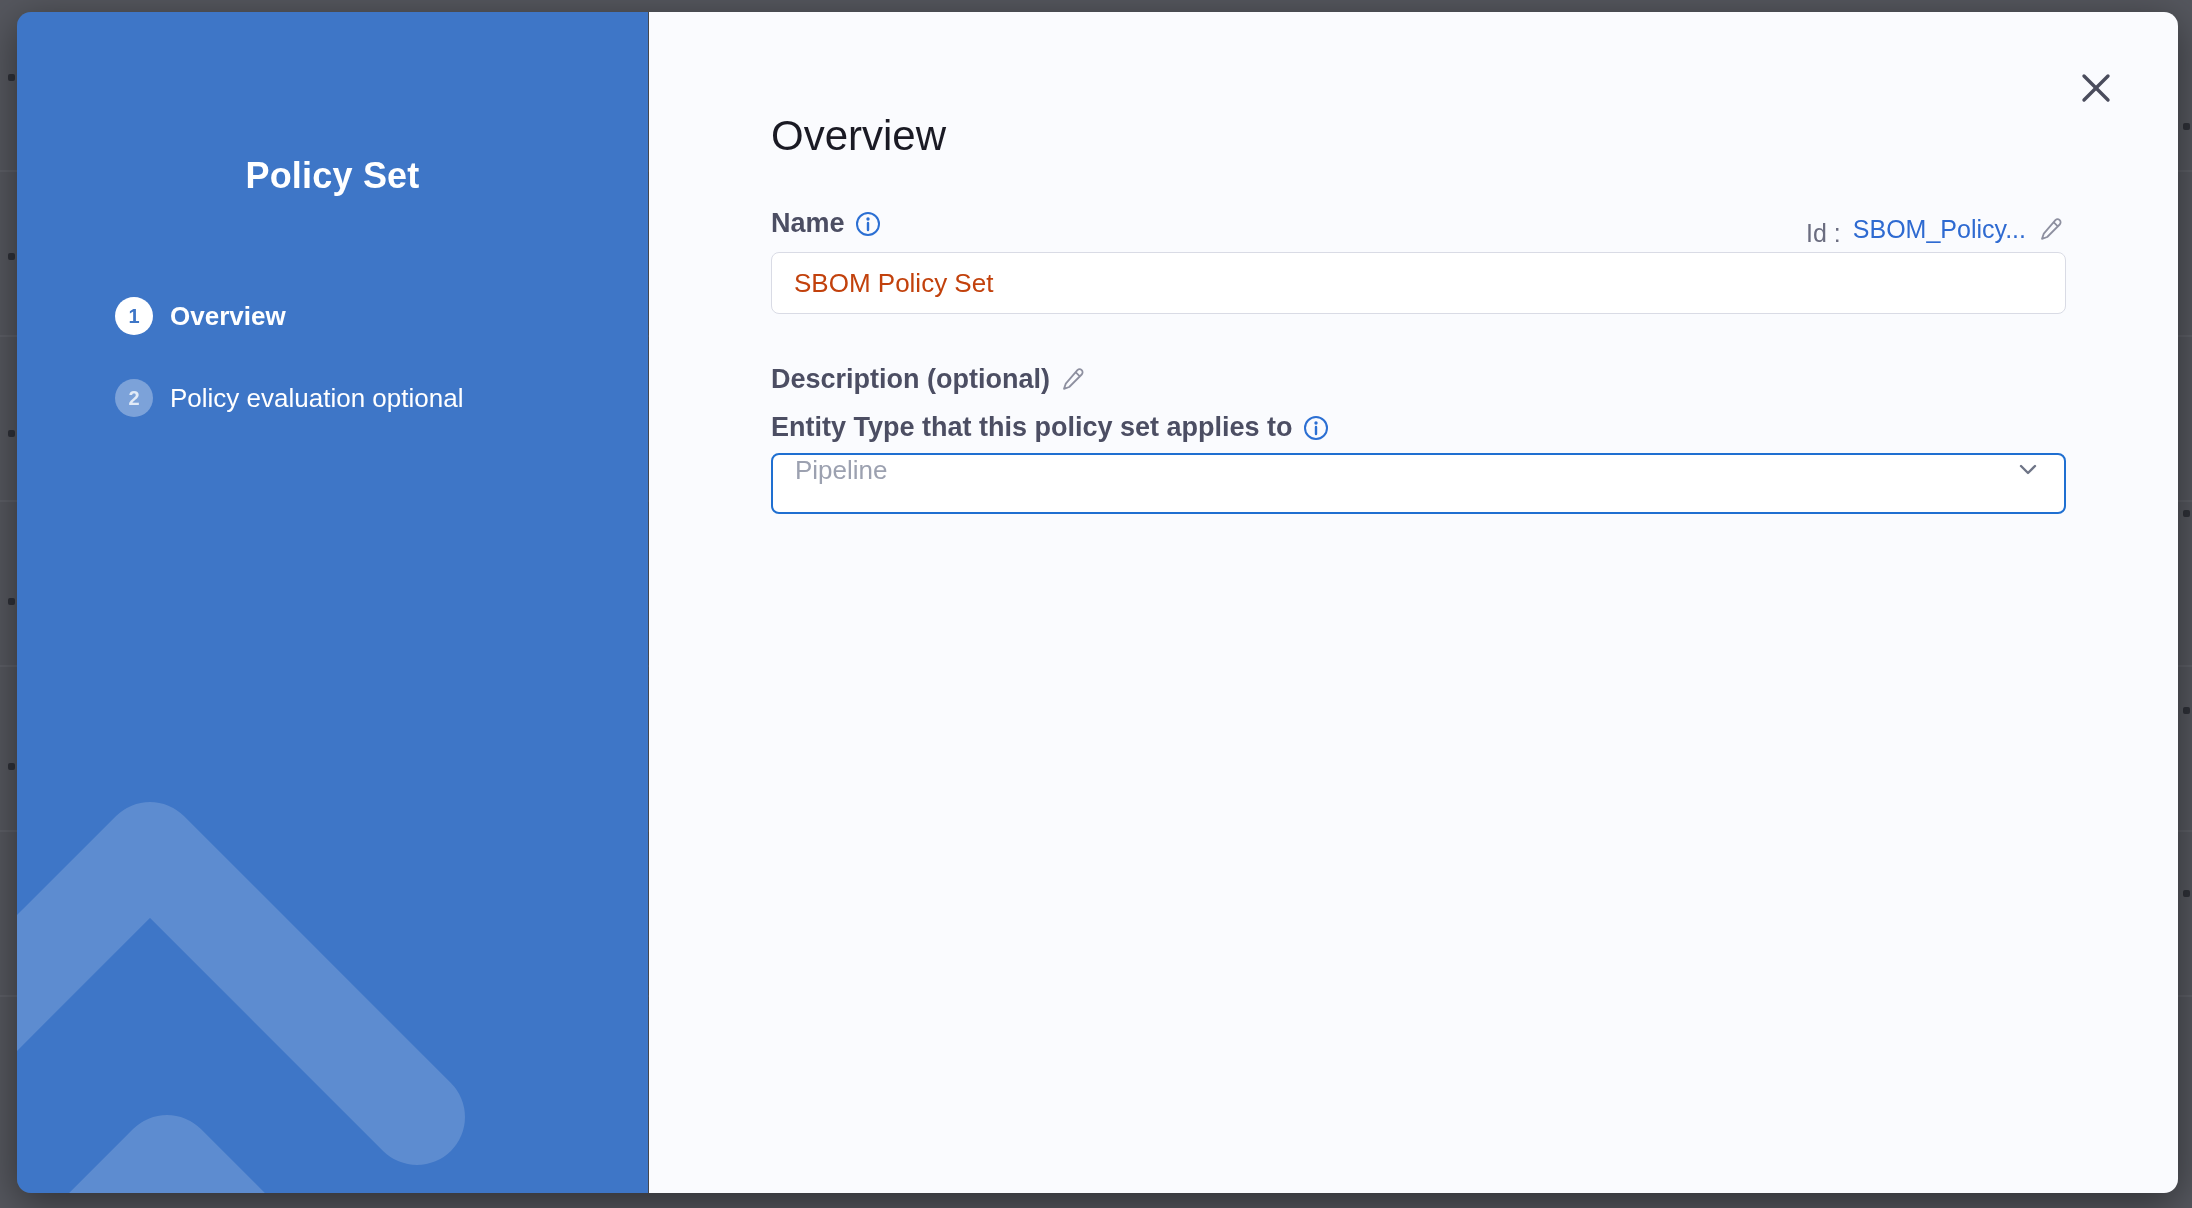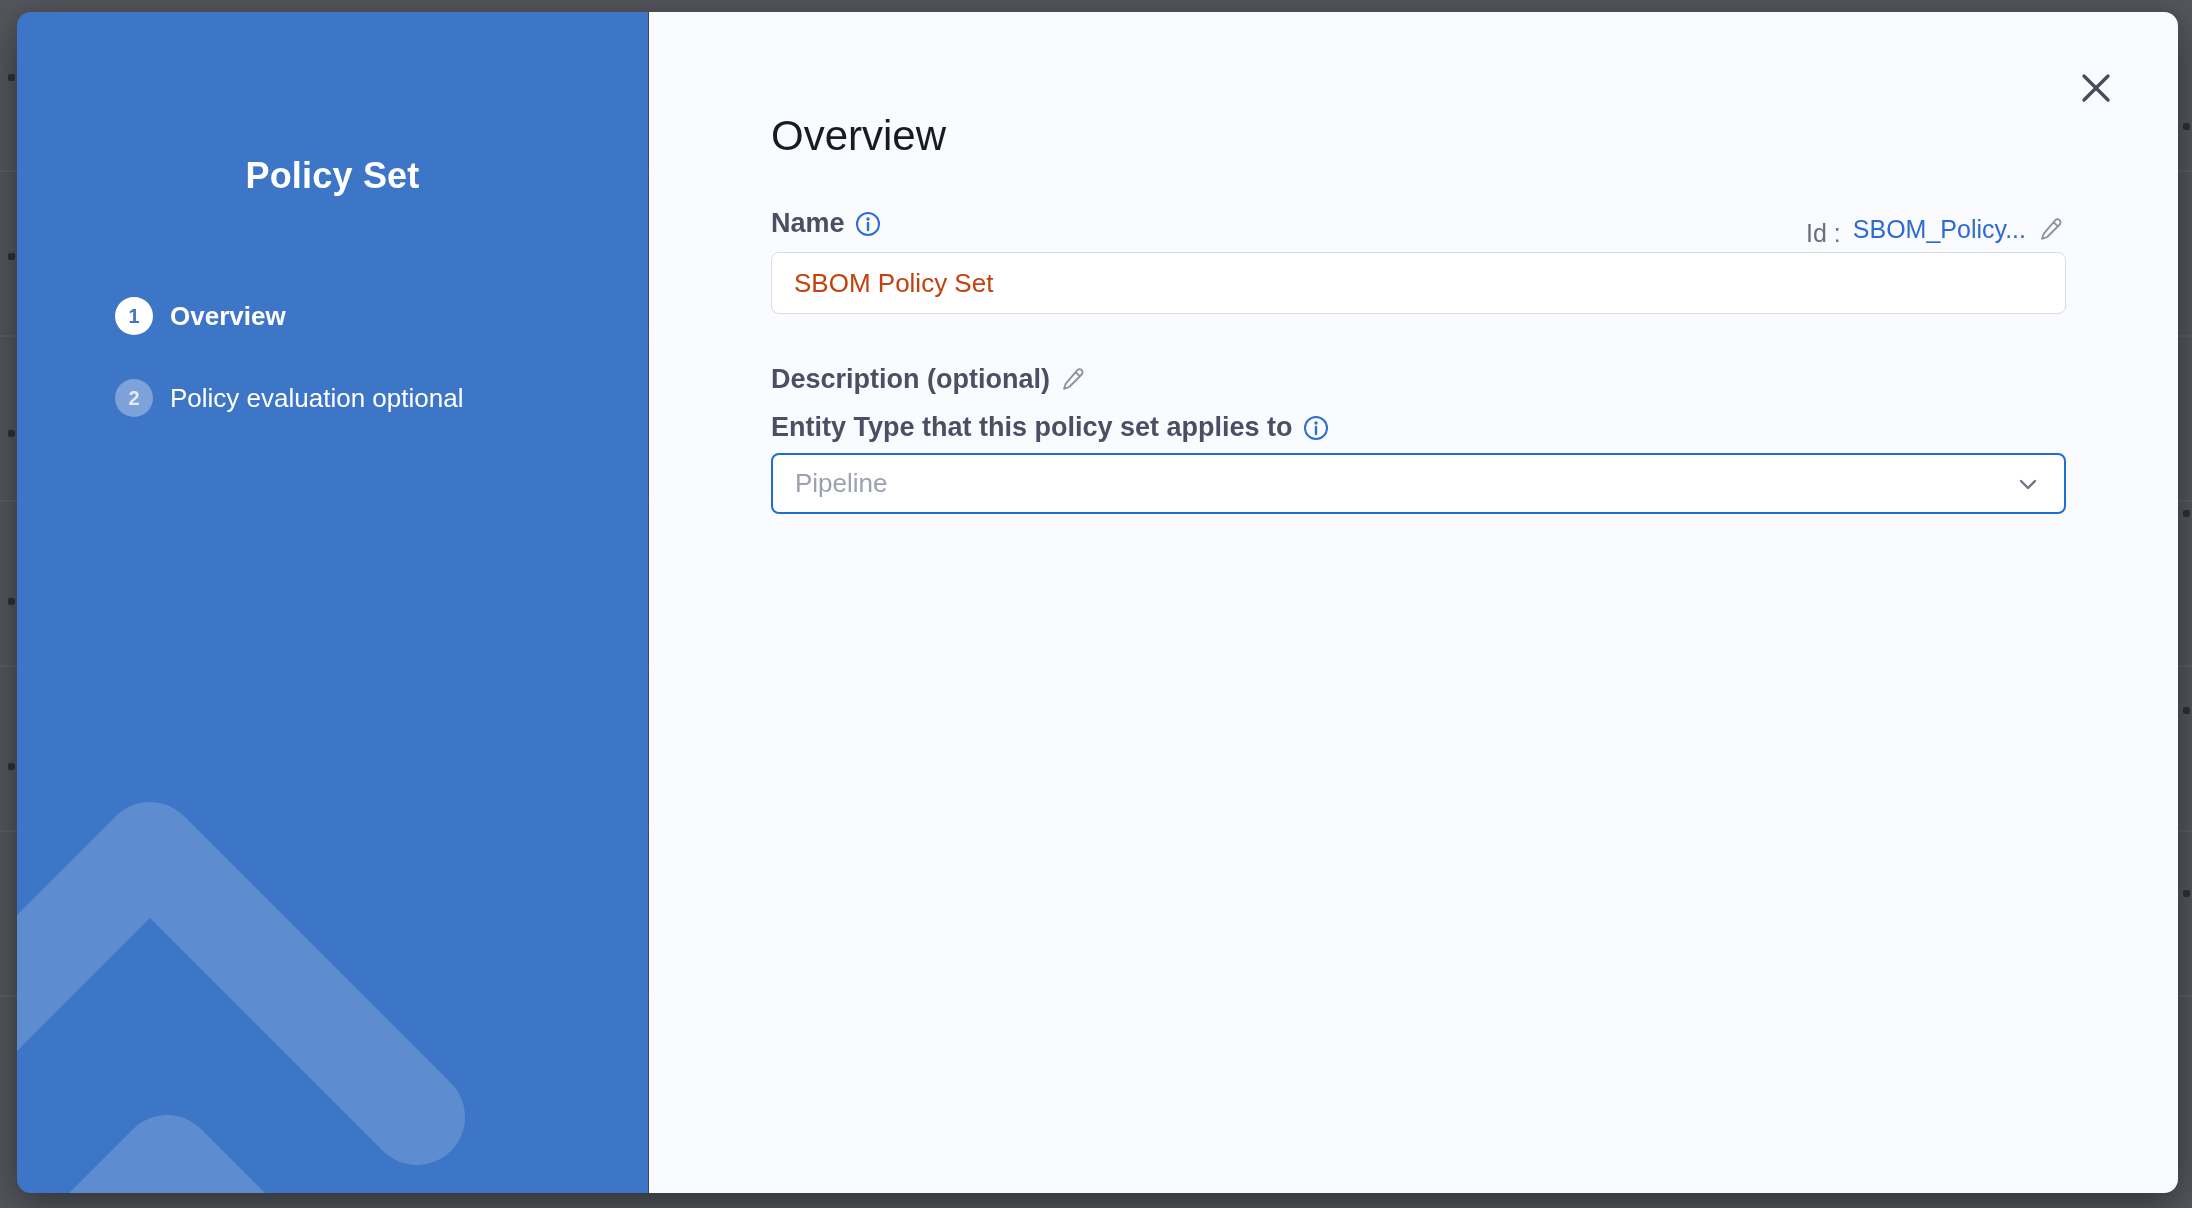--- a/index.html
+++ b/index.html
@@ -89,21 +89,21 @@
   .name-input{
     position:absolute;left:122px;top:240px;width:1295px;height:62px;
     background:#fff;border:1px solid var(--input-border);border-radius:8px;
     font-family:"Liberation Sans",sans-serif;
     font-size:26px;color:#c2410c;padding:0 22px;outline:none;
   }
 
   .select-field{
     position:absolute;left:122px;top:441px;width:1295px;height:61px;
     background:#fff;border:2px solid var(--select-border);border-radius:8px;
-    display:flex;align-items:center;padding:0 22px;cursor:pointer;
+    display:flex;align-items:flex-start;padding:0 22px;cursor:pointer;
   }
   .select-placeholder{font-size:26px;color:var(--placeholder);flex:1;}
   .chevron-icon{width:28px;height:28px;display:block;}
 
   .dropdown-panel{
     position:absolute;left:122px;top:511px;width:1295px;height:594px;
     background:#fff;border:1px solid #E6E8F0;border-radius:8px;
     box-shadow:0 6px 18px rgba(20,30,60,0.10);
     overflow:hidden;
   }

